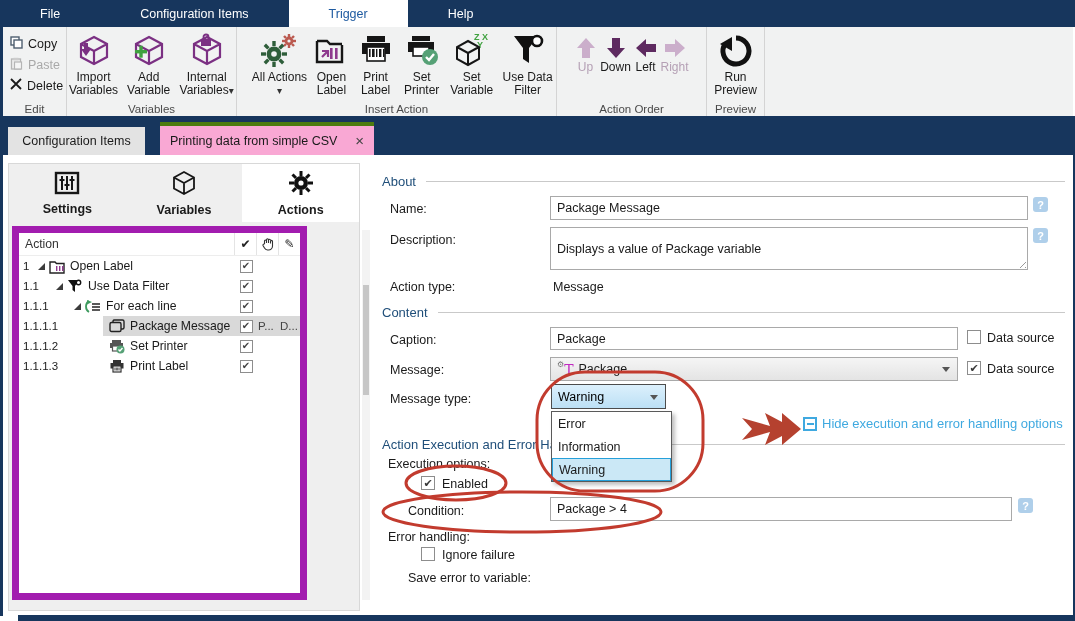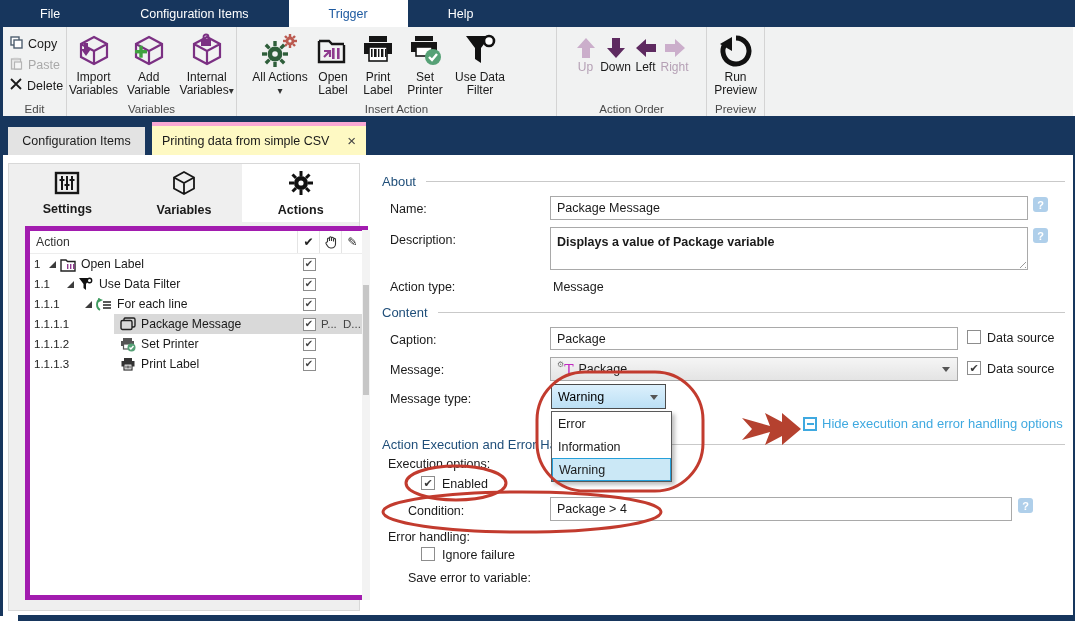--- a/index.html
+++ b/index.html
@@ -19,34 +19,34 @@
   .small-btn.disabled { color:#a9a9a9; }
   .bigrow { display:flex; align-items:flex-start; padding-top:4px; height:72px; }
   .big-btn { display:flex; flex-direction:column; align-items:center; font-size:12px; line-height:13px; color:#1a1a1a; text-align:center; }
   .big-btn .bicon { height:40px; display:flex; align-items:center; justify-content:center; }
   .caret { font-size:10px; color:#333; }
 
   
   .tabband { position:absolute; left:0; top:116px; width:1075px; height:39px; background:#17365D; }
   .doc-tab { position:absolute; bottom:0; display:flex; align-items:center; font-size:12.5px; color:#1a1a1a; }
   .doc-tab.inactive { left:8px; width:137px; height:28px; background:#E3E3E3; justify-content:center; }
-  .doc-tab.active { left:152px; width:214px; height:33px; background:#fef9c3; border-top:4px solid #f9a8d4; padding:0 10px; justify-content:space-between; }
+  .doc-tab.active { left:160px; width:214px; height:33px; background:#f9a8d4; border-top:4px solid #4d7c0f; padding:0 10px; justify-content:space-between; }
   .tab-close { font-size:15px; color:#444; line-height:1; }
 
   
   .frame-left  { position:absolute; left:0; top:27px; width:3px;  height:589px; background:#17365D; }
   .frame-right { position:absolute; right:0; top:116px; width:2px; height:500px; background:#17365D; }
   .frame-bottom{ position:absolute; left:18px; right:0; bottom:0; height:6px; background:#17365D; }
 
   
   .lpanel { position:absolute; left:8px; top:163px; width:352px; height:448px; background:#efefef; border:1px solid #d8d8d8; }
   .ptabs { position:absolute; left:0; top:0; right:0; height:58px; display:flex; }
   .ptab { flex:1; display:flex; flex-direction:column; align-items:center; justify-content:center; gap:4px; font-size:12.5px; font-weight:bold; color:#1a1a1a; }
   .ptab.active { background:#fff; }
-  .tree { position:absolute; left:16px; top:62px; width:343px; bottom:10px; background:#fff; border:5px solid #a21caf; font-size:12.2px; color:#1a1a1a; }
+  .tree { position:absolute; left:3px; top:62px; width:295px; bottom:10px; background:#fff; border:7px solid #a21caf; font-size:12.2px; color:#1a1a1a; }
   .thead { height:23px; display:flex; align-items:center; border-bottom:1px solid #ededed; color:#333; }
   .thead .hname { flex:1; padding-left:6px; }
   .hcol { width:22px; height:100%; display:flex; align-items:center; justify-content:center; border-left:1px solid #e4e4e4; font-size:12px; color:#222; }
   .trow { position:relative; height:20px; display:flex; align-items:center; }
   .tnum { position:absolute; left:4px; top:0; height:20px; display:flex; align-items:center; font-size:11.5px; color:#222; z-index:2; }
   .trow-hl { position:absolute; left:84px; right:0; top:0; bottom:0; background:#d9d9d9; }
   .twisty { width:0; height:0; border-left:7px solid transparent; border-bottom:7px solid #3c3c3c; margin-right:3px; z-index:1; }
   .ticon { width:17px; height:16px; display:flex; align-items:center; justify-content:center; margin-right:5px; z-index:1; }
   .tlabel { z-index:1; white-space:nowrap; }
   .tspace { flex:1; }
@@ -55,21 +55,21 @@
   .textra2 { width:20px; font-size:11.5px; color:#444; z-index:1; }
   .cbx { width:13px; height:13px; background:#fff; border:1px solid #8d8d8d; display:flex; align-items:center; justify-content:center; font-size:10px; color:#444; line-height:1; }
   .vscroll { position:absolute; left:362px; top:230px; width:8px; height:370px; background:#f3f3f3; }
   .vthumb { position:absolute; left:1px; width:6px; top:55px; height:110px; background:#c6c6c6; }
 
   
   .sect { position:absolute; display:flex; align-items:center; color:#1F4E79; font-size:13px; }
   .sect-line { flex:1; height:1px; background:#c9c9c9; margin-left:10px; }
   .flabel { position:absolute; font-size:12.5px; color:#1a1a1a; white-space:nowrap; }
   .tinput { position:absolute; background:#fff; border:1px solid #a9a9a9; font-size:12.5px; color:#1a1a1a; display:flex; align-items:center; padding:0 6px; }
-  .tarea { align-items:flex-start; padding-top:7px;font-weight:bold; }
+  .tarea { align-items:flex-start; padding-top:14px; }
   .resize-grip { position:absolute; right:1px; bottom:1px; width:9px; height:9px;
                  background:repeating-linear-gradient(135deg,#9a9a9a 0 1px,transparent 1px 4px);
                  clip-path:polygon(100% 0,100% 100%,0 100%); }
   .help { position:absolute; width:15px; height:15px; border-radius:3px; background:#AFCFEA; color:#fff; font-weight:bold; font-size:11px; display:flex; align-items:center; justify-content:center; }
   .gdrop { position:absolute; background:linear-gradient(#f5f5f5,#e4e4e4); border:1px solid #a9a9a9; font-size:12.5px; color:#1a1a1a; display:flex; align-items:center; padding:0 6px; }
   .drop-caret { position:absolute; right:7px; top:50%; margin-top:-2px; width:0; height:0; border-left:4px solid transparent; border-right:4px solid transparent; border-top:5px solid #555; }
   .dscheck { position:absolute; width:14px; height:14px; border:1px solid #8d8d8d; background:#fff; display:flex; align-items:center; justify-content:center; font-size:11px; color:#3a3a3a; }
   .combo { position:absolute; left:551px; top:384px; width:115px; height:25px; background:linear-gradient(#DCF0FC,#BCE0F5); border:1px solid #4c4c4c; font-size:12.5px; display:flex; align-items:center; padding:0 6px; z-index:15; }
   .dlist { position:absolute; left:551px; top:411px; width:121px; background:#fff; border:1px solid #5a5a5a; z-index:20; box-shadow:3px 3px 4px rgba(0,0,0,.25); }
   .ditem { height:23px; display:flex; align-items:center; padding-left:6px; font-size:12.5px; color:#1a1a1a; }
@@ -226,20 +226,30 @@
             <svg width="36" height="34" viewBox="0 0 36 34">
                 <rect x="8" y="2" width="18" height="5" fill="#161616"></rect>
                 <rect x="4" y="8" width="26" height="10" fill="#161616"></rect>
                 <rect x="9" y="13" width="16" height="9" fill="#fff" stroke="#161616" stroke-width="1.6"></rect>
                 <circle cx="26" cy="23" r="8" fill="#56A176"></circle>
                 <path d="M22,23 l3,3 l5,-6" stroke="#fff" stroke-width="2.4" fill="none"></path>
               </svg>
             </span>
           <span>Set Printer</span>
         </div>
+        <div class="big-btn" style="width:50px;">
+          <span class="bicon">
+            <svg width="36" height="38" viewBox="0 0 36 38">
+                <text x="20" y="8" font-size="9" fill="#3FA13F" font-weight="bold">Z X</text>
+                <text x="23" y="16" font-size="9" fill="#3FA13F" font-weight="bold">Y</text>
+                <path d="M14,9 L25,15 L25,27 L14,33 L3,27 L3,15 Z M3,15 L14,21 L25,15 M14,21 L14,33" fill="none" stroke="#161616" stroke-width="2"></path>
+              </svg>
+            </span>
+          <span>Set Variable</span>
+        </div>
         <div class="big-btn" style="width:58px;">
           <span class="bicon">
             <svg width="34" height="36" viewBox="0 0 34 36">
                 <polygon points="3,3 27,3 18,15 18,30 12,26 12,15" fill="#111"></polygon>
                 <circle cx="26" cy="8" r="5" fill="#fff" stroke="#111" stroke-width="2.6"></circle>
               </svg>
             </span>
           <span>Use Data Filter</span>
         </div>
       </div>

